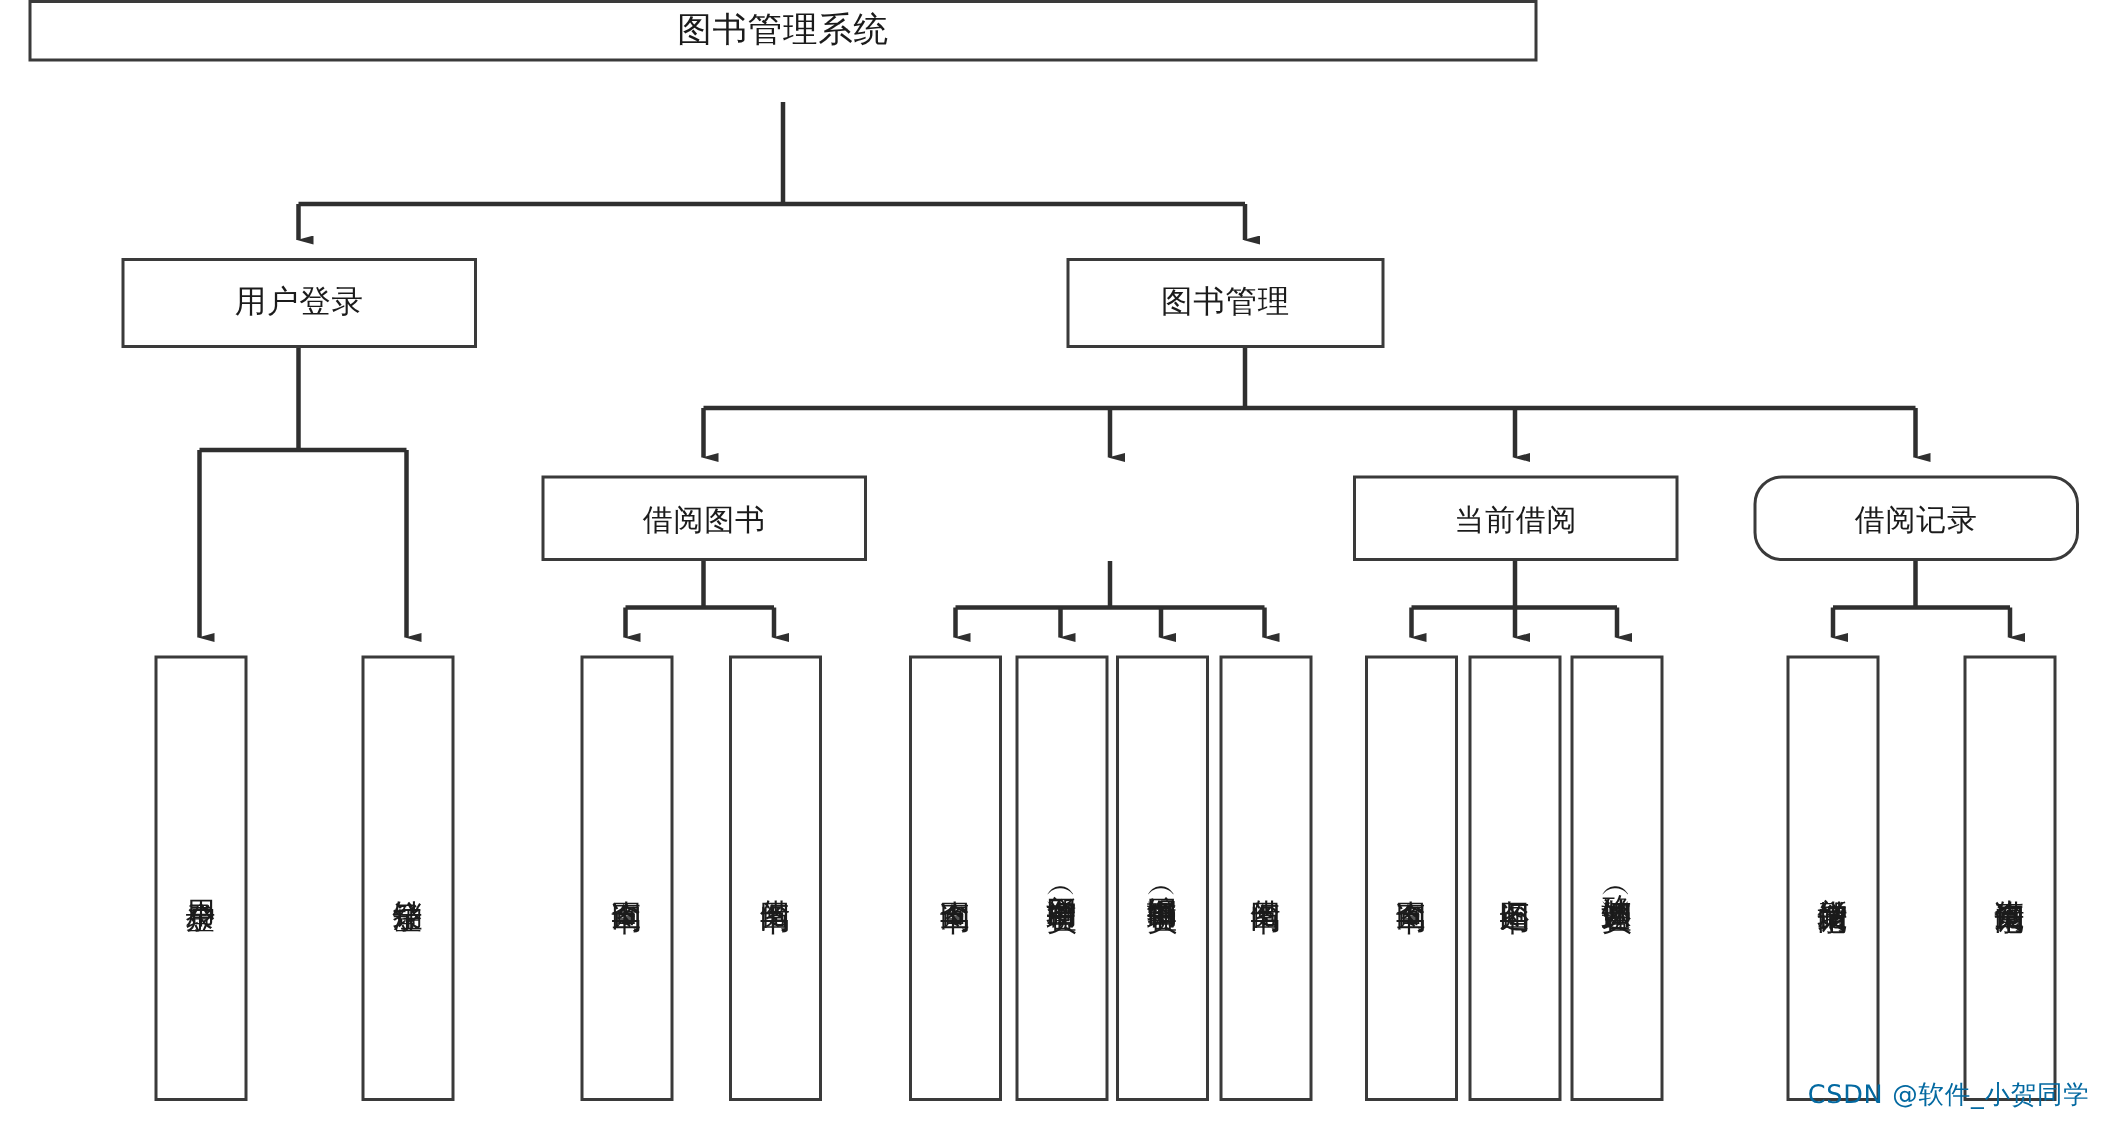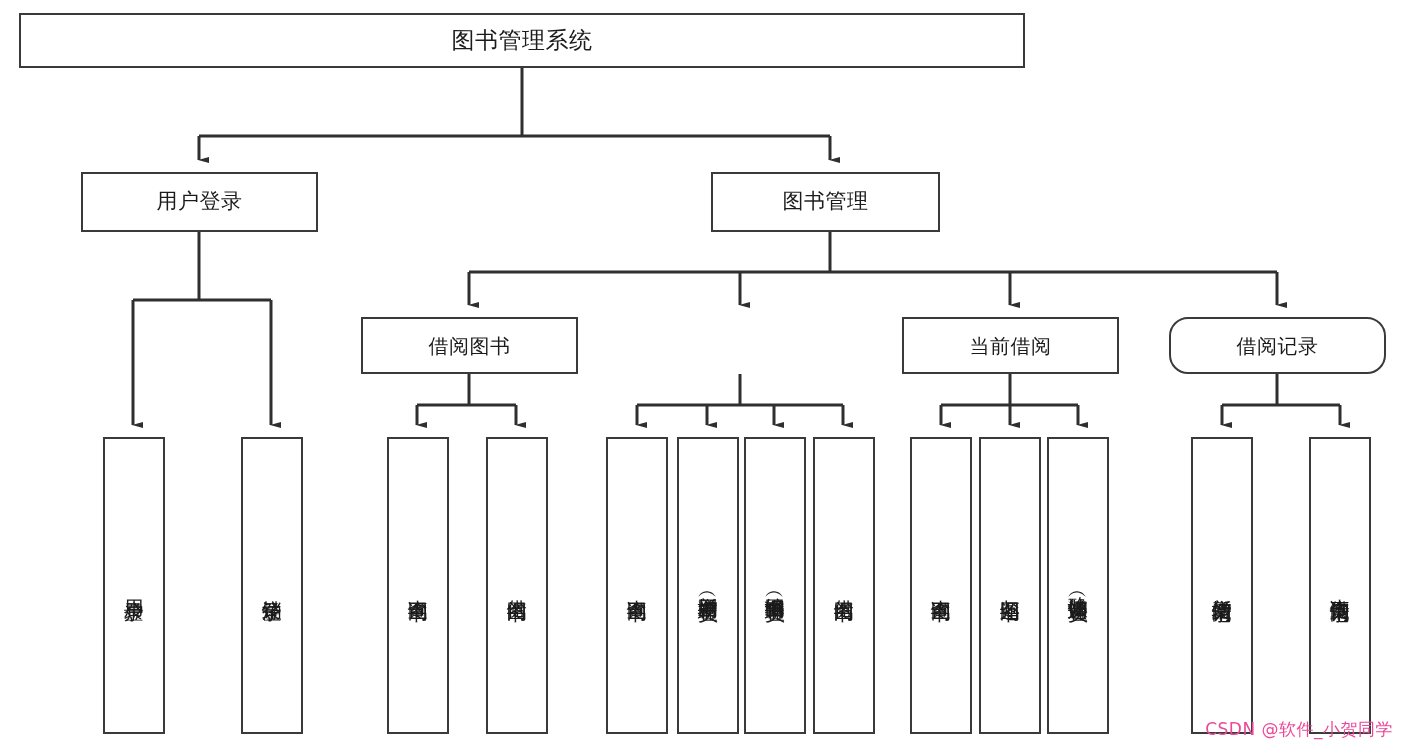--- a/index.html
+++ b/index.html
@@ -63,21 +63,21 @@
     line-height: 1.22;
     letter-spacing: 1px;
     white-space: nowrap;
     max-height: 100%;
   }
   .watermark {
     position: absolute;
     right: 12px;
     bottom: 6px;
     font-size: 17px;
-    color: #ec4899;
+    color: #0369a1;
     letter-spacing: 0.5px;
     white-space: nowrap;
     user-select: none;
     margin-top: 47px;
   }
 </style>
 </head>
 <body>
 
 <div id="diagram-root">
@@ -126,28 +126,28 @@
       <path d="M 1010 405 L 1010 425" marker-end="url(#arrowhead)"></path>
       <path d="M 1078 405 L 1078 425" marker-end="url(#arrowhead)"></path>
 
       <path d="M 1277 374 L 1277 405"></path>
       <path d="M 1222 405 L 1340 405"></path>
       <path d="M 1222 405 L 1222 425" marker-end="url(#arrowhead)"></path>
       <path d="M 1340 405 L 1340 425" marker-end="url(#arrowhead)"></path>
     </g>
   </svg>
 
-  <div class="node-box level-0" style="left:19px; top:13px; width:1006px; height:55px;justify-content:center;">
+  <div class="node-box level-0" style="left:19px; top:0; width:1006px; height:41px;justify-content:center;">
     <span class="node-label-h">图书管理系统</span>
   </div>
 
   <div class="node-box level-1" style="left:81px; top:172px; width:237px; height:60px;">
     <span class="node-label-h">用户登录</span>
   </div>
-  <div class="node-box level-1" style="left:711px; top:172px; width:229px; height:60px;">
+  <div class="node-box level-1" style="left:711px; top:172px; width:212px; height:60px;">
     <span class="node-label-h">图书管理</span>
   </div>
 
   <div class="node-box level-2" style="left:361px; top:317px; width:217px; height:57px;">
     <span class="node-label-h">借阅图书</span>
   </div>
   <div class="node-box level-2" style="left:902px; top:317px; width:217px; height:57px;">
     <span class="node-label-h">当前借阅</span>
   </div>
   <div class="node-box level-2" style="left:1169px; top:317px; width:217px; height:57px;border-radius:19px;">

